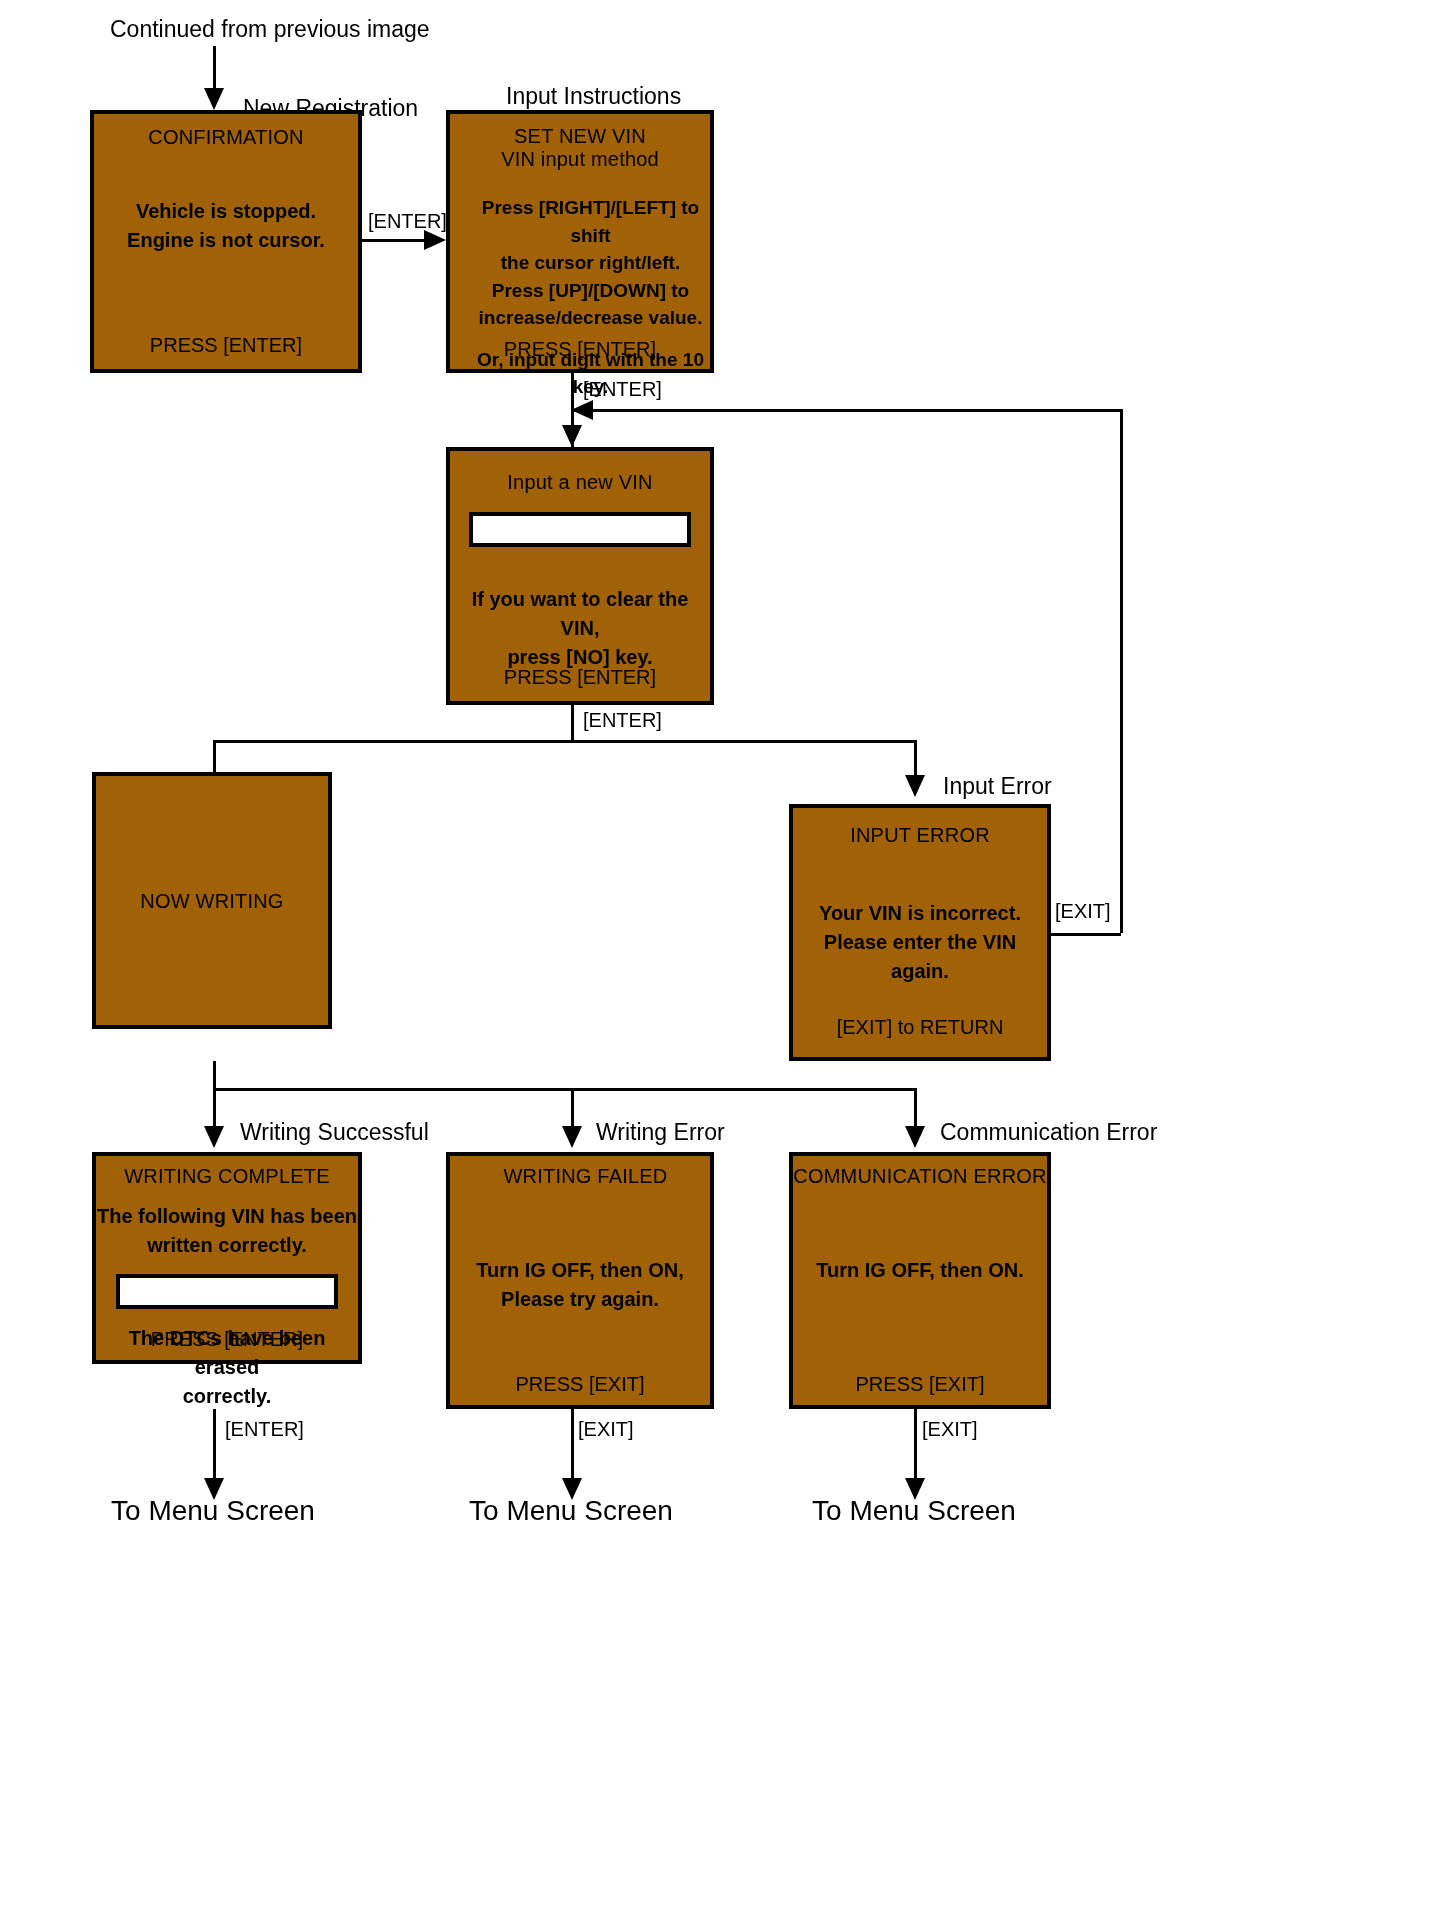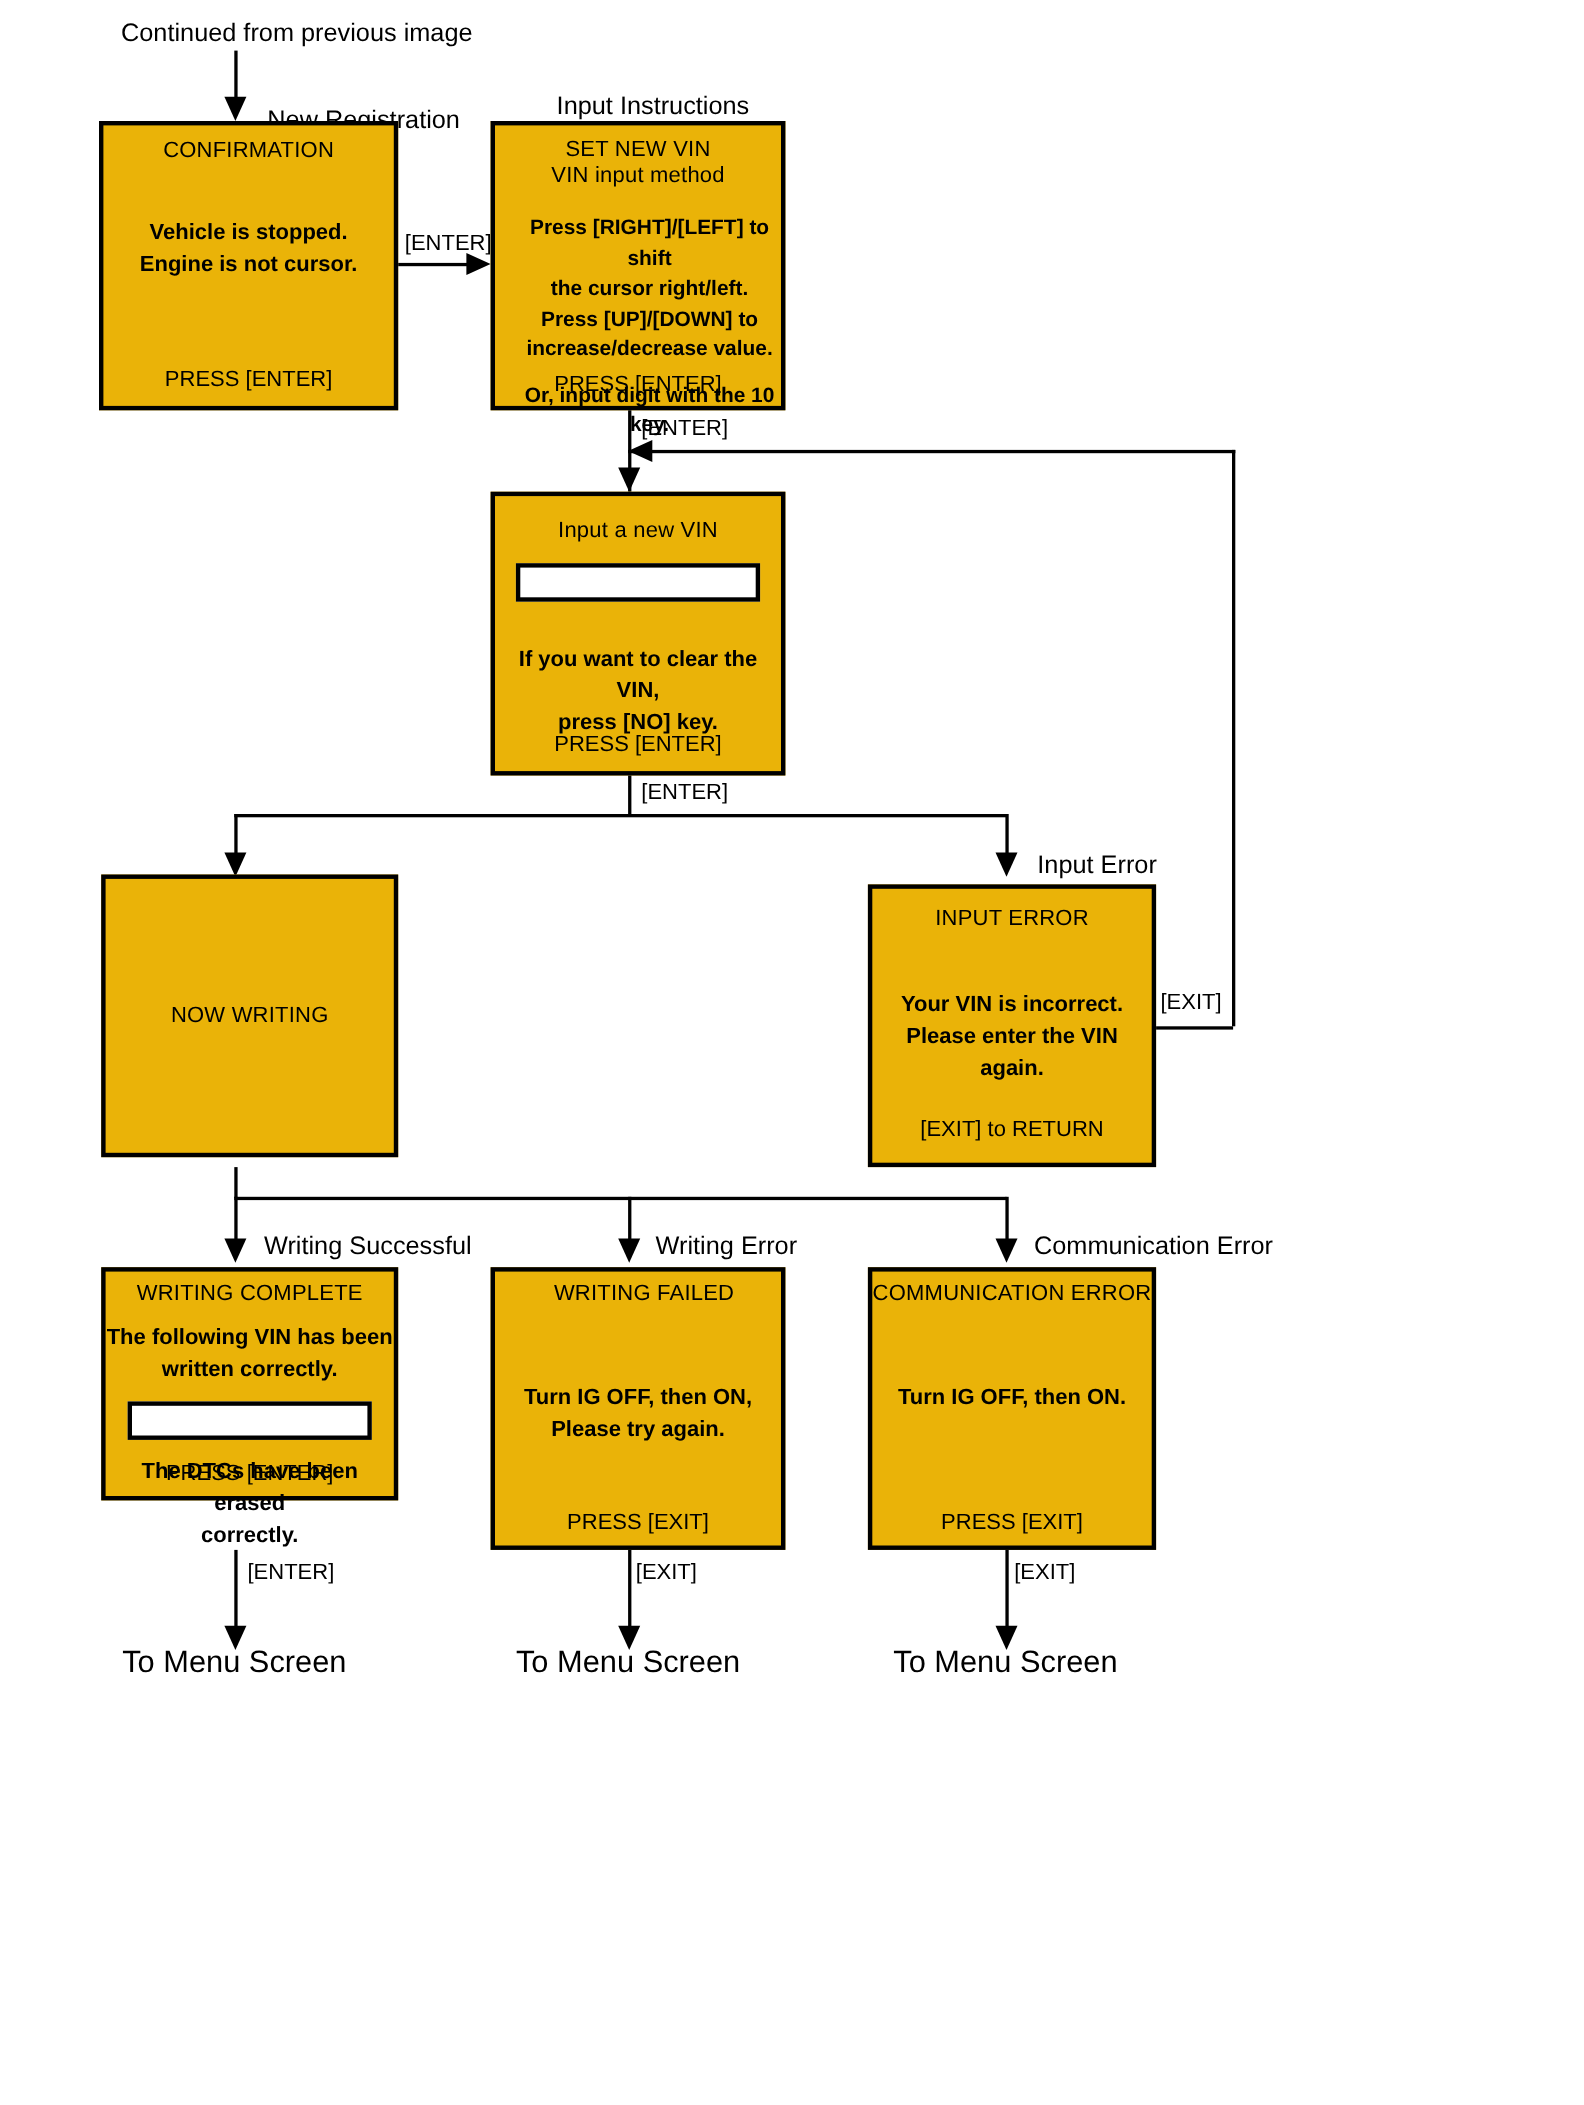--- a/index.html
+++ b/index.html
@@ -14,21 +14,21 @@
     background: #ffffff;
     font-family: "Liberation Sans", "DejaVu Sans", sans-serif;
     color: #000000;
     overflow: hidden;
   }
 
   
   .node {
     position: absolute;
     border: 4px solid #000;
-    background: #eab308;
+    background: #a16207;
     box-sizing: border-box;
   }
   .node .title {
     text-align: center;
     font-size: 20px;
     font-weight: 400;
     letter-spacing: .2px;
   }
   .node .body {
     text-align: center;
@@ -153,21 +153,21 @@
   <div class="vline" style="left:571px; top:705px; height:36px;"></div>
   <div class="edge-label" style="left:583px; top:709px;">[ENTER]</div>
   <div class="hline" style="left:213px; top:740px; width:702px;"></div>
   <div class="vline" style="left:213px; top:740px; height:42px;"></div>
   <div class="arrow-down" style="left:204px; top:775px;"></div>
   <div class="vline" style="left:914px; top:740px; height:42px;"></div>
   <div class="arrow-down" style="left:905px; top:775px;"></div>
 
   <div class="caption" style="left:943px; top:773px;">Input Error</div>
 
-  <div class="node" style="left:92px; top:795px; width:270px; height:257px;">
+  <div class="node" style="left:92px; top:772px; width:240px; height:257px;">
     <div class="title" style="position:absolute; left:0; right:0; top:50%; transform:translateY(-50%);">NOW WRITING</div>
   </div>
 
   <div class="node" style="left:789px; top:804px; width:262px; height:257px;">
     <div class="title" style="margin-top:16px;">INPUT ERROR</div>
     <div class="body" style="margin-top:52px;">
       <div>Your VIN is incorrect.</div>
       <div>Please enter the VIN again.</div>
     </div>
     <div class="footer" style="bottom:18px;">[EXIT] to RETURN</div>

